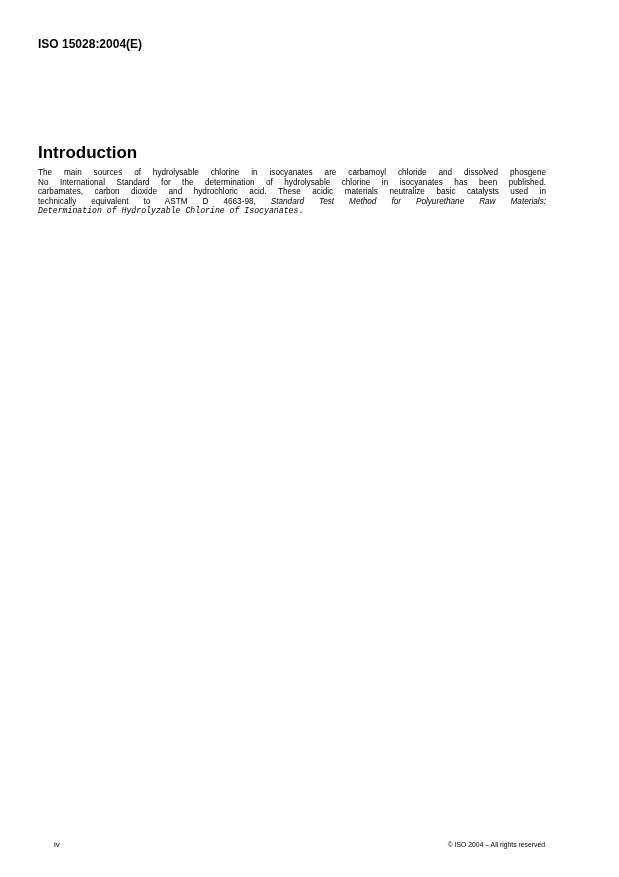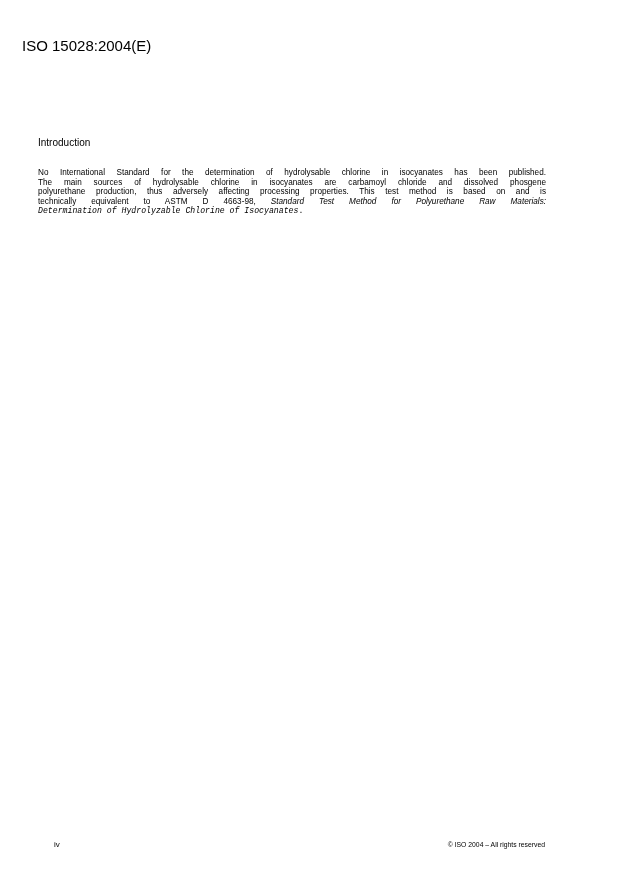--- a/index.html
+++ b/index.html
@@ -1,36 +1,36 @@
 <!DOCTYPE html>
 <html><head>
   <meta charset="utf-8">
   <style>
     html, body { margin: 0; padding: 0; background: #ffffff; }
     body { width: 619px; height: 877px; position: relative; overflow: hidden;
            font-family: "Liberation Sans", sans-serif; color: #000; }
-    .header { position: absolute; left: 22px; top: 37px; font-size: 15px; font-weight: normal; }
-    .title { position: absolute; left: 38px; top: 137px; font-size: 10px; font-weight: normal; }
+    .header { position: absolute; left: 38px; top: 37px; font-size: 12px; font-weight: bold; }
+    .title { position: absolute; left: 38px; top: 143px; font-size: 17px; font-weight: bold; }
     .intro { position: absolute; left: 38px; top: 168px; width: 508px; font-size: 8.2px;
              line-height: 9.5px; text-align: justify; }
     .intro .line { display: block; text-align: justify; text-align-last: justify; white-space: nowrap; }
     .intro .line.last { text-align-last: left; font-family: Liberation Mono, monospace; }
     .footer-left { position: absolute; left: 38px; top: 840px; font-size: 8px; padding-left: 16px; }
     .footer-right { position: absolute; right: 74px; top: 841px; font-size: 6.8px; }
     i { font-style: italic; }
   </style>
 </head>
 <body>
 
 <div class="header">ISO 15028:2004(E)</div>
 
 <div class="title">Introduction</div>
 
 <div class="intro">
+  <span class="line">The main sources of hydrolysable chlorine in isocyanates are carbamoyl chloride and dissolved phosgene</span>
   <span class="line">No International Standard for the determination of hydrolysable chlorine in isocyanates has been published.</span>
-  <span class="line">The main sources of hydrolysable chlorine in isocyanates are carbamoyl chloride and dissolved phosgene</span>
-  <span class="line">polyurethane production, thus adversely affecting processing properties. This test method is based on and is</span>
+  <span class="line">carbamates, carbon dioxide and hydrochloric acid. These acidic materials neutralize basic catalysts used in</span>
   <span class="line"><span>technically equivalent to ASTM D 4663-98, </span><i>Standard Test Method for Polyurethane Raw Materials:</i></span>
   <span class="line last"><i>Determination of Hydrolyzable Chlorine of Isocyanates</i><span>.</span></span>
 </div>
 
 <div class="footer-left">iv</div>
 <div class="footer-right">© ISO 2004 – All rights reserved</div>
 
 </body></html>

